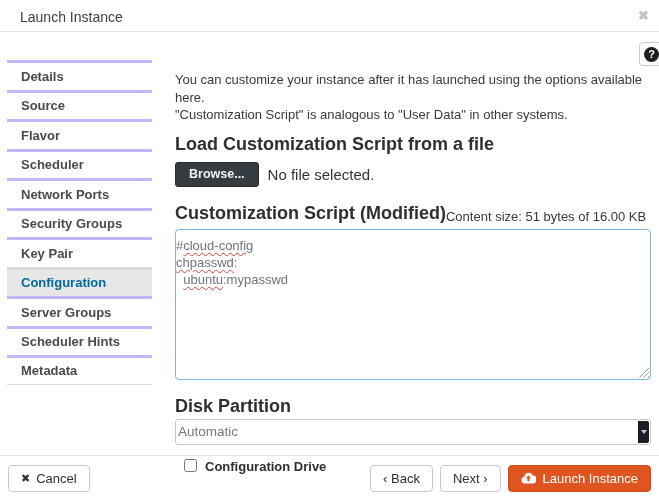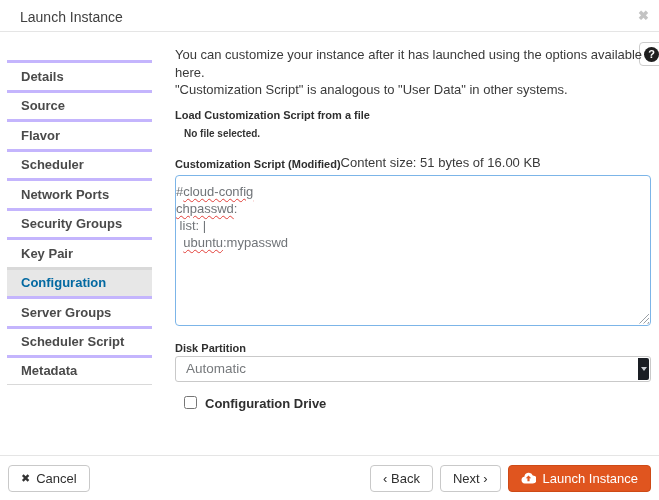--- a/index.html
+++ b/index.html
@@ -38,33 +38,33 @@
     height:29.5px; display:flex; align-items:center; padding-left:14px;
     font-size:13px; font-weight:bold; color:#4a4a4a; border-top:3px solid #c4b5fd;
     cursor:pointer;
   }
   .nav-item:last-child { border-bottom:1px solid #d9d9d9; }
   .nav-item.active {
     background:#e7e7e7; color:#0369a1; border-top-color:#d9d9d9;
   }
   
   .content {
-    position:absolute; left:175px; right:8px; top:46px;
+    position:absolute; left:175px; right:8px; top:71px;
   }
   .intro-line { font-size:13px; line-height:17.5px; color:#3a3a3a; }
   .section-label {
-    font-size:11px; font-weight:bold; color:#2f2f2f; margin-top:10px; margin-bottom:7px;
+    font-size:18px; font-weight:bold; color:#2f2f2f; margin-top:10px; margin-bottom:7px;
   }
   .file-row { display:flex; align-items:center; }
   .browse-btn {
     background:#353c42; border:1px solid #272c30; border-radius:3px;
     color:#f2f2f2; font-size:12.5px; font-weight:bold; padding:4px 13px;
     cursor:pointer; line-height:1.2;
   }
-  .file-status { font-size:10px; color:#333; margin-left:9px;font-weight:bold; }
+  .file-status { font-size:15px; color:#333; margin-left:9px; }
   .script-label-row {
     display:flex; align-items:flex-end;
     margin-top:16px; margin-bottom:5px;
   }
   .script-label-row .section-label { margin:0; }
   .size-info { font-size:13px; color:#3a3a3a; }
   .script-area {
     position:relative; height:151px; border:1px solid #7cb5e8; border-radius:4px;
     padding:7px 0; font-size:13px; line-height:17px; color:#707478;
     overflow:hidden; cursor:text; background:#fff;
@@ -76,21 +76,21 @@
     text-underline-offset:2px;
   }
   .resize-grip {
     position:absolute; right:1px; bottom:1px; width:11px; height:11px;
     background:repeating-linear-gradient(135deg, transparent 0 2px, #9aa0a6 2px 3px);
     clip-path:polygon(100% 0, 100% 100%, 0 100%); cursor:nwse-resize;
   }
   .disk-label { margin-top:16px; margin-bottom:2px; }
   .select {
     position:relative; height:26px; border:1px solid #c9c9c9; border-radius:3px;
-    display:flex; align-items:center; padding-left:10px; font-size:13.5px;
+    display:flex; align-items:center; padding-left:2px; font-size:13.5px;
     color:#76797c; cursor:pointer; background:#fff;
   }
   .select-arrow-bar {
     position:absolute; top:1px; bottom:1px; right:1px; width:11px;
     background:#1a1e24; display:flex; align-items:center; justify-content:center;
     border-radius:0 2px 2px 0;
   }
   .select-caret {
     width:0; height:0; border-left:3px solid transparent;
     border-right:3px solid transparent; border-top:4px solid #c8ccd2;
@@ -135,45 +135,45 @@
   <div class="wizard-nav">
       <div class="nav-item">Details</div>
       <div class="nav-item">Source</div>
       <div class="nav-item">Flavor</div>
       <div class="nav-item">Scheduler</div>
       <div class="nav-item">Network Ports</div>
       <div class="nav-item">Security Groups</div>
       <div class="nav-item">Key Pair</div>
       <div class="nav-item active">Configuration</div>
       <div class="nav-item">Server Groups</div>
-      <div class="nav-item">Scheduler Script</div>
+      <div class="nav-item">Scheduler Hints</div>
       <div class="nav-item">Metadata</div>
     </div>
 
   <div class="content">
 
     <div class="intro-line">You can customize your instance after it has launched using the options available here.</div>
     <div class="intro-line">"Customization Script" is analogous to "User Data" in other systems.</div>
 
     <div class="section-label">Load Customization Script from a file</div>
 
     <div class="file-row">
+      <button class="browse-btn">Browse...</button>
       <span class="file-status">No file selected.</span>
     </div>
 
     <div class="script-label-row">
       <div class="section-label">Customization Script (Modified)</div>
       <div class="size-info">Content size: 51 bytes of 16.00 KB</div>
     </div>
 
     <div class="script-area">
       <div id="script-lines">
           <div class="script-line"><span>#</span><span class="misspelled">cloud-config</span></div>
           <div class="script-line"><span class="misspelled">chpasswd</span><span>:</span></div>
-          <div class="script-line"><span> list: |</span></div>
           <div class="script-line"><span>  </span><span class="misspelled">ubuntu</span><span>:mypasswd</span></div>
         </div>
       <div class="resize-grip"></div>
     </div>
 
     <div class="section-label disk-label">Disk Partition</div>
 
     <div class="select">
       <span>Automatic</span>
       <span class="select-arrow-bar">

